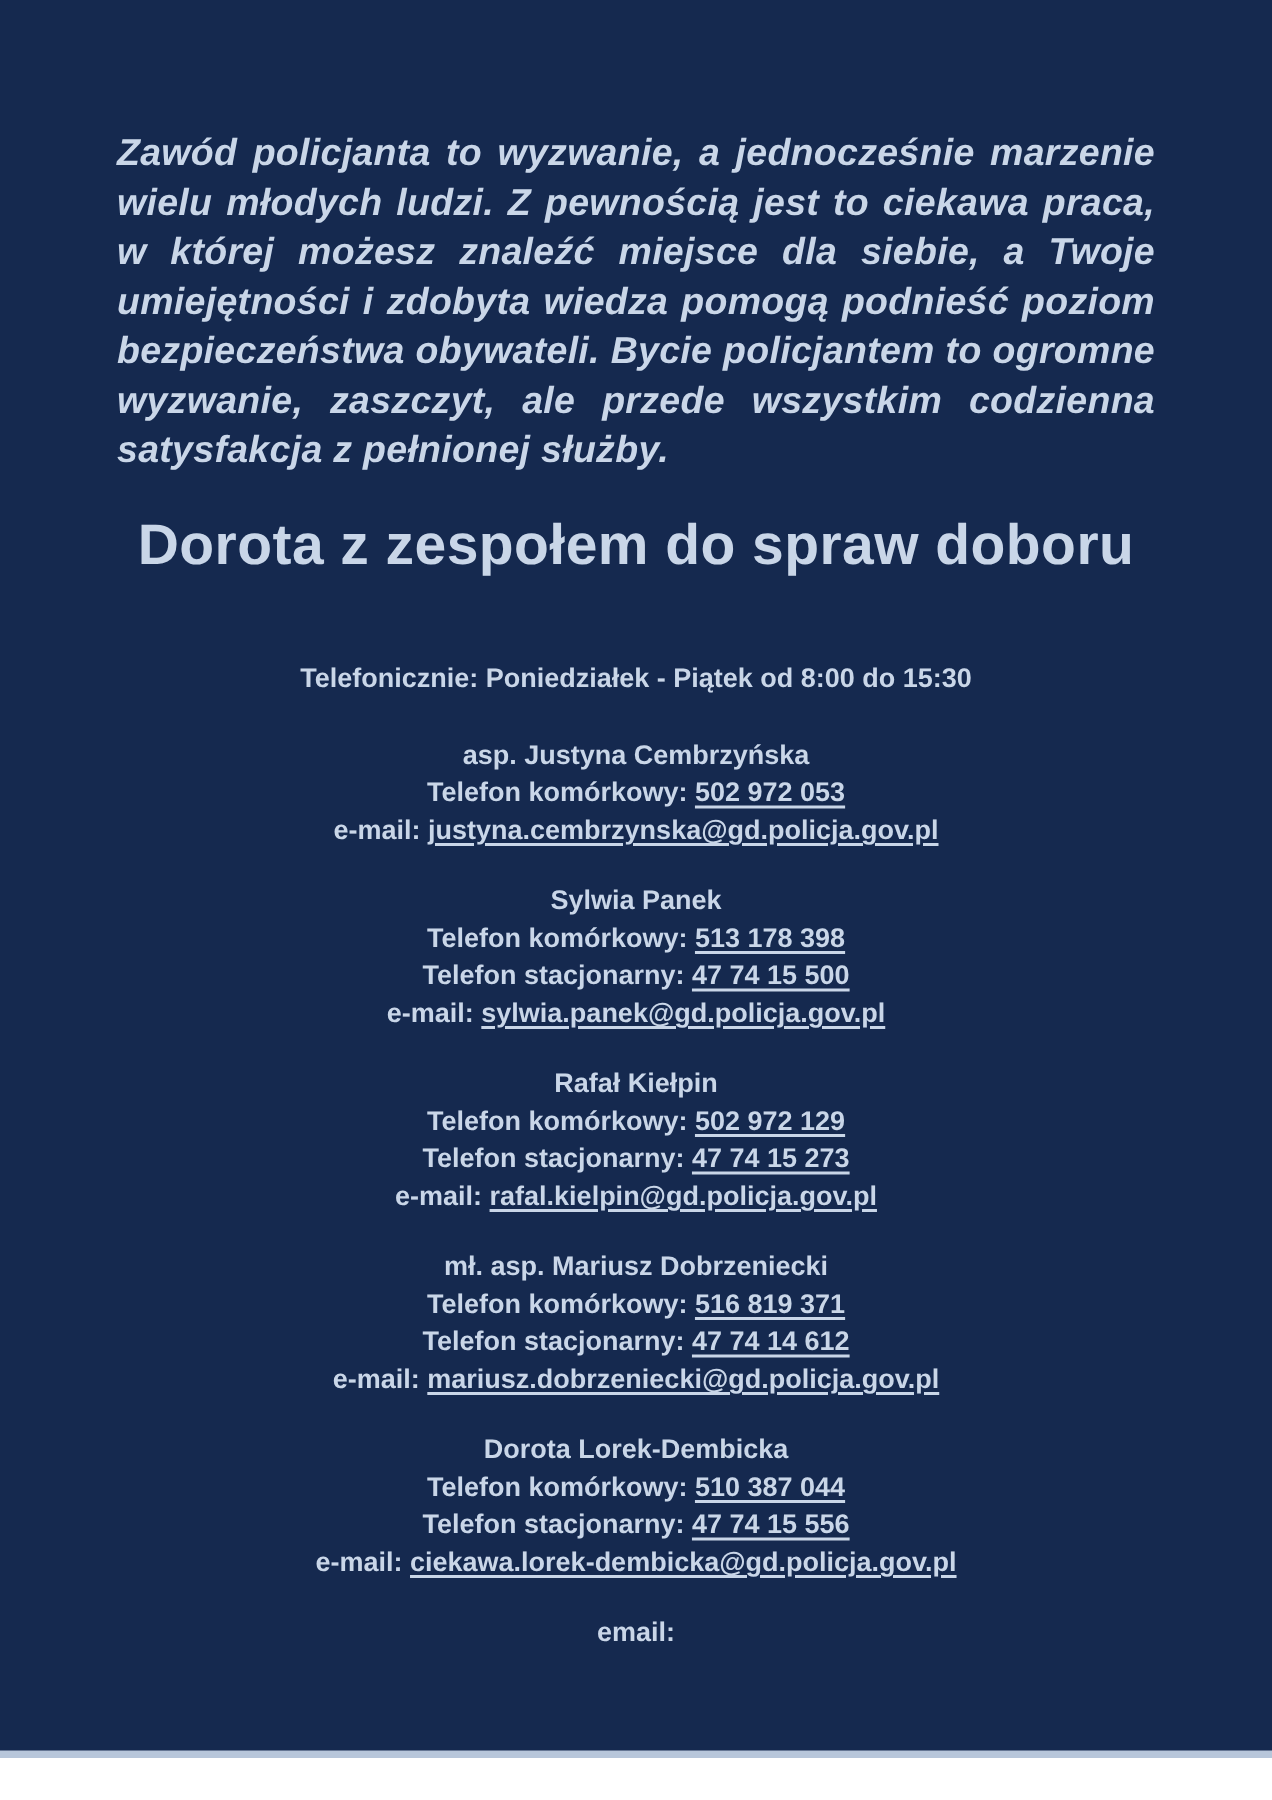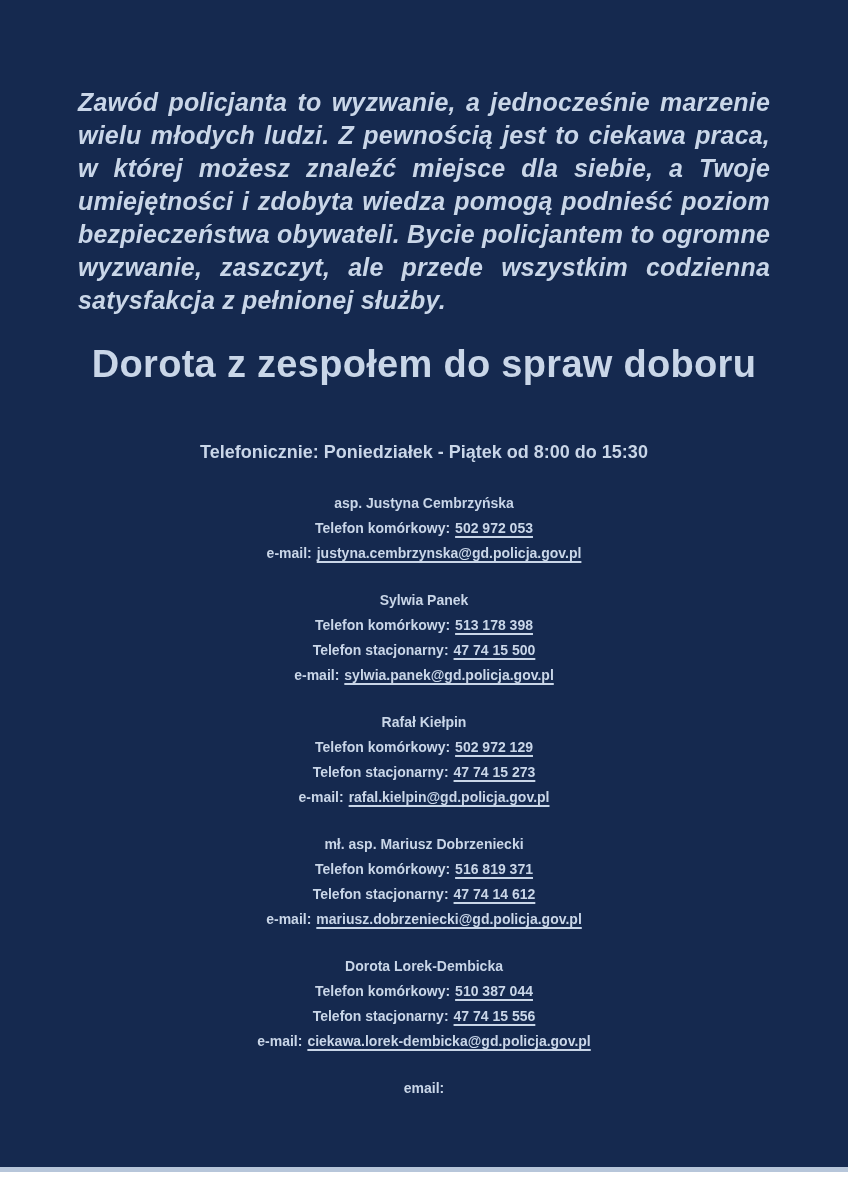--- a/index.html
+++ b/index.html
@@ -36,21 +36,21 @@
     font-weight: bold;
     text-align: center;
   }
   .contact {
     margin: 0 0 22px 0;
     text-align: center;
     font-weight: bold;
   }
   .line {
     margin: 0;
-    font-size: 14px;
+    font-size: 18px;
     line-height: 25px;
   }
   .link {
     color: inherit;
     text-decoration: underline;
     text-decoration-thickness: 2px;
     text-underline-offset: 3px;
     cursor: pointer;
   }
   .label + .link { margin-left: 5px; }

